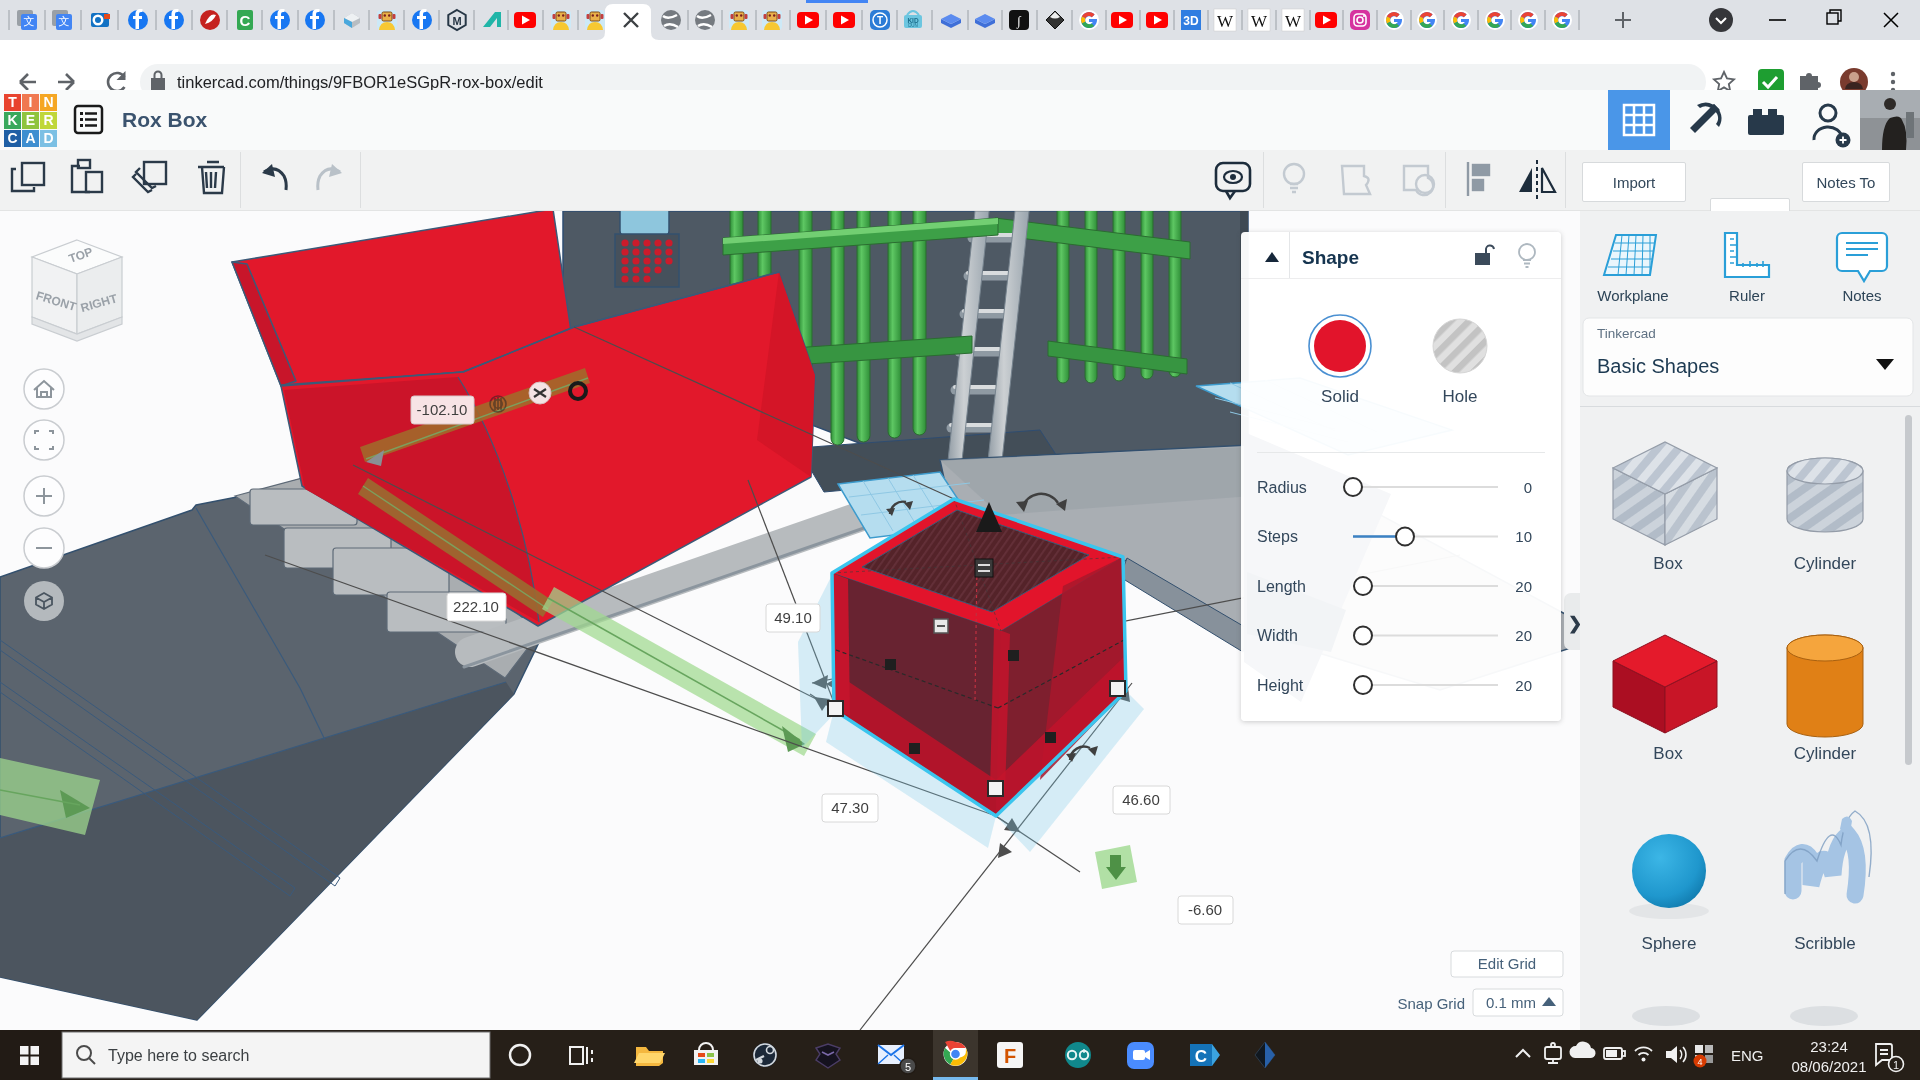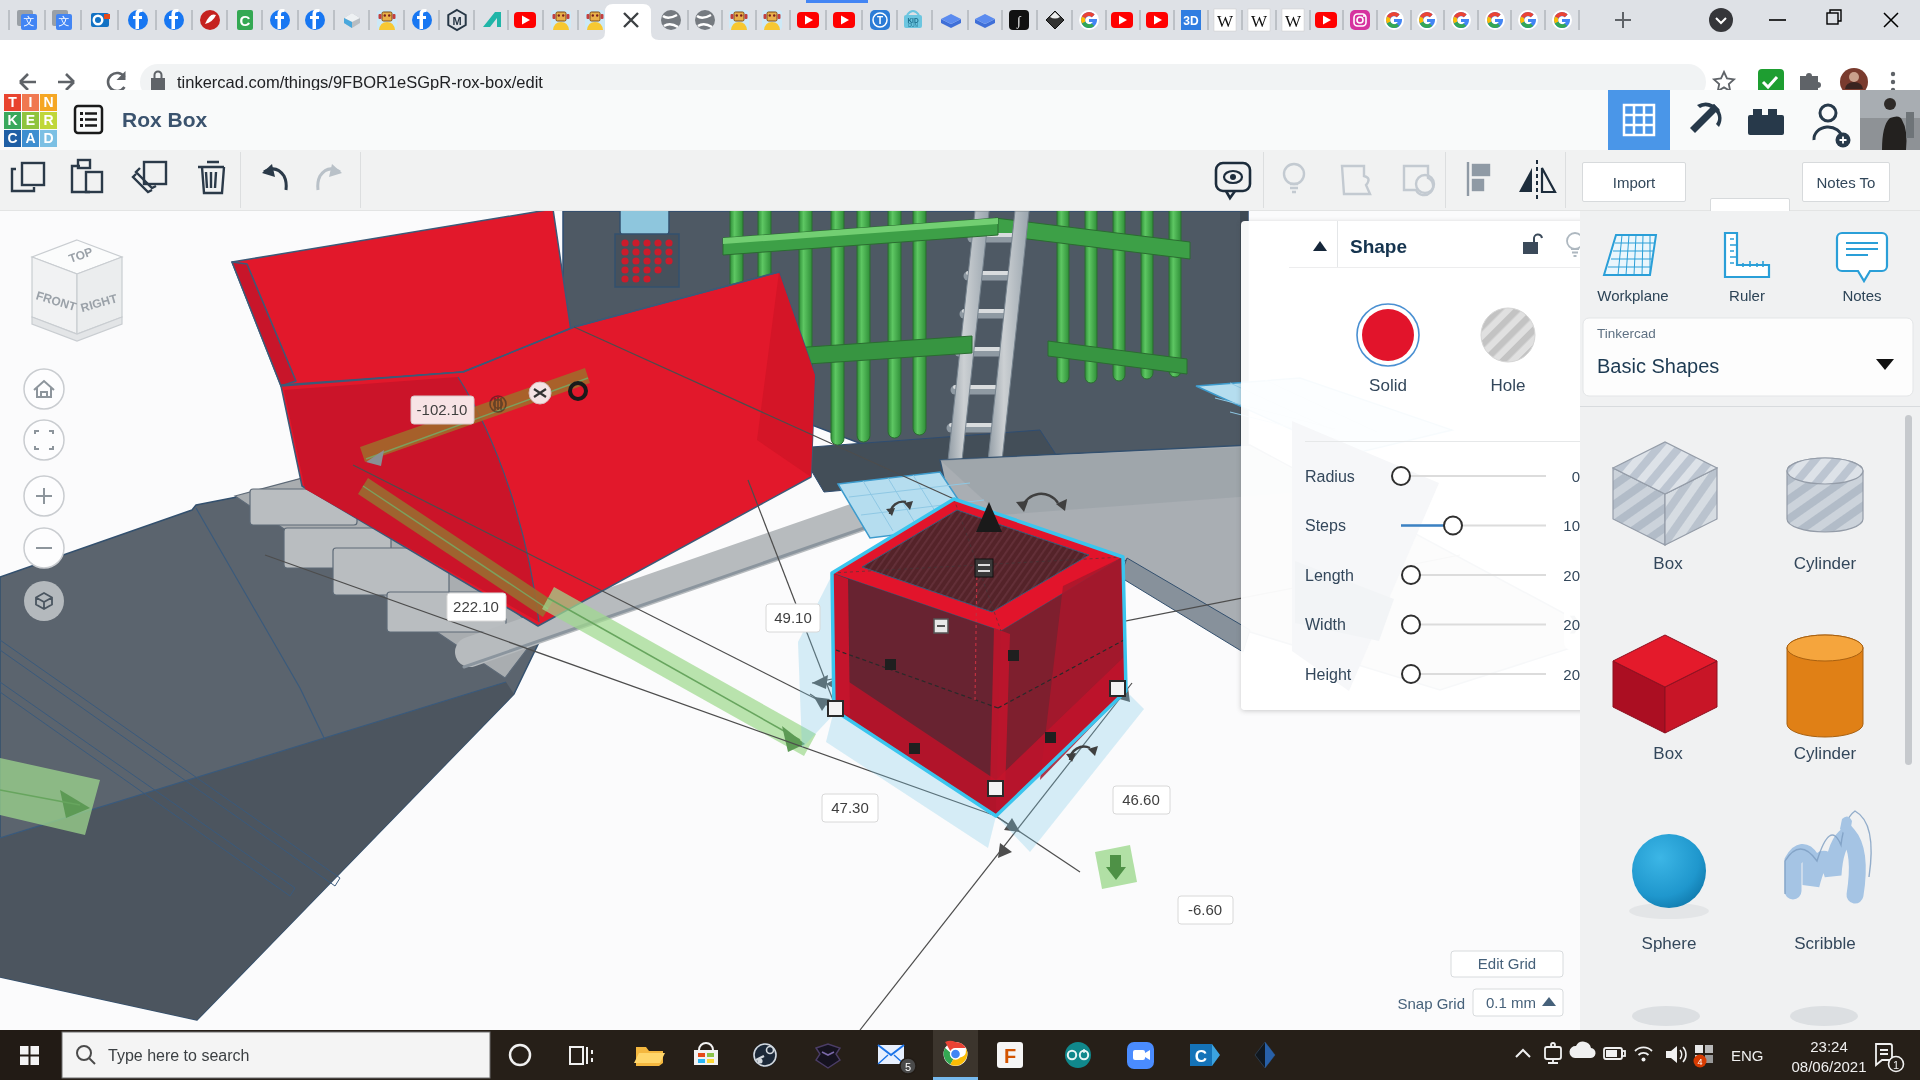--- a/index.html
+++ b/index.html
@@ -8,21 +8,21 @@
 
 #tabbar{left:0;top:0;width:1920px;height:40px;background:#dee1e6;}
 #addrbar{left:0;top:40px;width:1920px;height:50px;background:#ffffff;box-shadow:0 1px 0 #dadce0;margin-top:17px;}
 
 #tkhead{left:0;top:90px;width:1920px;height:60px;background:#f9fafa;}
 #tktool{left:0;top:150px;width:1920px;height:61px;background:#f1f2f2;border-bottom:1px solid #e3e4e4;box-sizing:border-box;}
 .tbtn{position:absolute;top:12px;height:40px;border:1px solid #d7dadc;background:#fff;color:#32475a;font-size:15px;text-align:center;line-height:40px;box-sizing:border-box;border-radius:2px;}
 
 #scene{left:0;top:211px;}
 
-#spanel{left:1241px;top:221px;width:320px;height:489px;background:rgba(255,255,255,0.96);border-radius:4px;box-shadow:0 1px 5px rgba(60,60,60,0.25);padding-left:48px;}
+#spanel{left:1241px;top:232px;width:320px;height:489px;background:rgba(255,255,255,0.96);border-radius:4px;box-shadow:0 1px 5px rgba(60,60,60,0.25);}
 
 #sidebar{left:1580px;top:211px;width:340px;height:819px;background:#e5e5e5;}
 
 #taskbar{left:0;top:1030px;width:1920px;height:50px;background:#e5e5e5;}
 </style>
 </head>
 <body>
 
 <div class="abs" id="tabbar">
 <svg width="1920" height="40" viewBox="0 0 1920 40">

